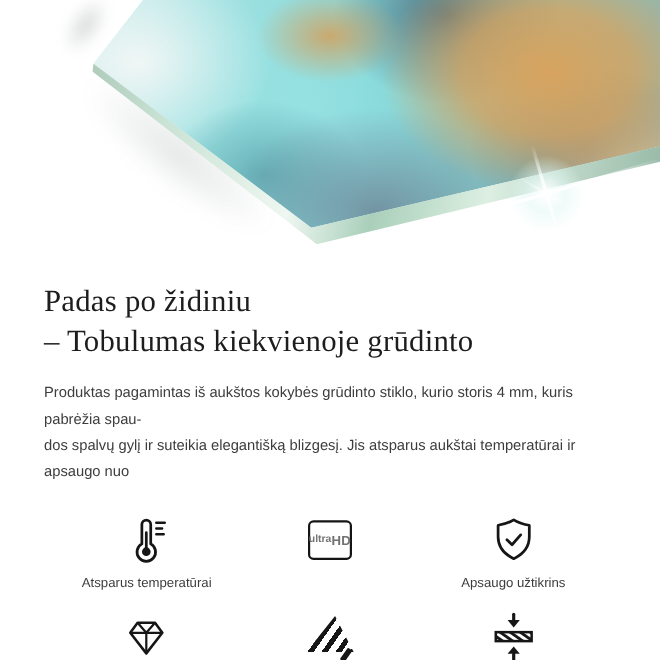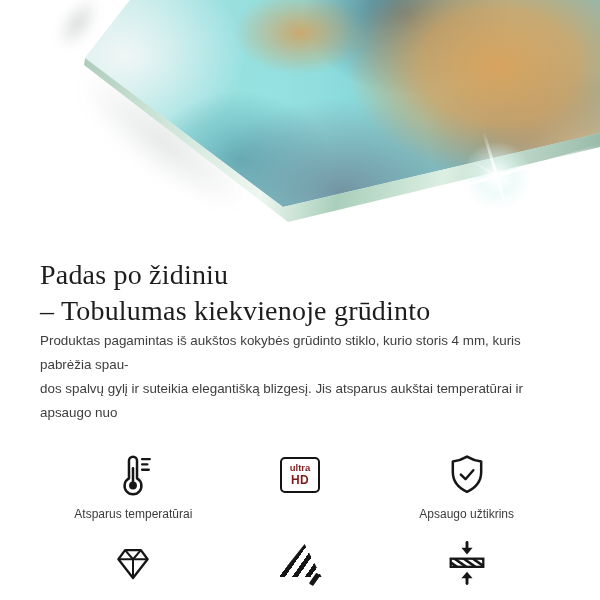--- a/index.html
+++ b/index.html
@@ -47,36 +47,36 @@
       transform:translate(-50%,-50%) rotate(73.5deg);
       background:linear-gradient(90deg, rgba(255,255,255,0) 0%, #ffffff 48%, #ffffff 52%, rgba(255,255,255,0) 100%); }
   .sparkle .ray3 { position:absolute; left:0; top:0; width:56px; height:2px; opacity:0.7;
       transform:translate(-50%,-50%) rotate(30deg);
       background:linear-gradient(90deg, rgba(255,255,255,0) 0%, #ffffff 50%, rgba(255,255,255,0) 100%); }
 
   
   .content { padding:0 40px; }
   h1 { font-family:"Liberation Serif","DejaVu Serif",serif; font-weight:400;
        font-size:28px; line-height:36px; color:#1d1d1d; margin-top:23px; letter-spacing:0.2px; }
-  .desc { font-size:13.4px; line-height:24px; color:#3d3d3d; }
+  .desc { margin-top:16px; font-size:13.4px; line-height:24px; color:#3d3d3d; }
   .desc span { display:block; }
 
   
   .features { margin-top:26px; display:grid; grid-template-columns:repeat(3,1fr);
               row-gap:18px; padding:0 10px; }
   .feature { display:flex; flex-direction:column; align-items:center; }
   .icon-slot { height:48px; display:flex; align-items:center; justify-content:center; }
   .feature-label { margin-top:8px; font-size:12px; color:#3c3c3c; white-space:nowrap; }
 
   svg.fi { display:block; }
   svg.fi * { vector-effect:none; }
 
   .uhd-box { width:40px; height:36px; border:2.8px solid #141414; border-radius:5px;
-             display:flex; flex-direction:column; align-items:center; justify-content:center;
-             color:#7f1d1d; }
+             display:flex; flex-direction:row; align-items:center; justify-content:center;
+             color:#737373; }
   .uhd-top { font-size:9.5px; font-weight:700; line-height:10px; }
   .uhd-bottom { font-size:12px; font-weight:800; line-height:15px; letter-spacing:0.3px; }
 
   .stripes { position:relative; width:46px; height:38px; }
   .stripes .tri { position:absolute; left:0; top:0; width:46px; height:33px;
       clip-path:polygon(60% 0%, 97% 100%, 3% 100%);
       background:repeating-linear-gradient(125deg, #161616 0 4.6px, rgba(0,0,0,0) 4.6px 10.4px); }
   .stripes .frag { position:absolute; right:2px; bottom:0; width:13px; height:4.6px;
       background:#161616; transform:rotate(-55deg); border-radius:1px; }
 </style>

